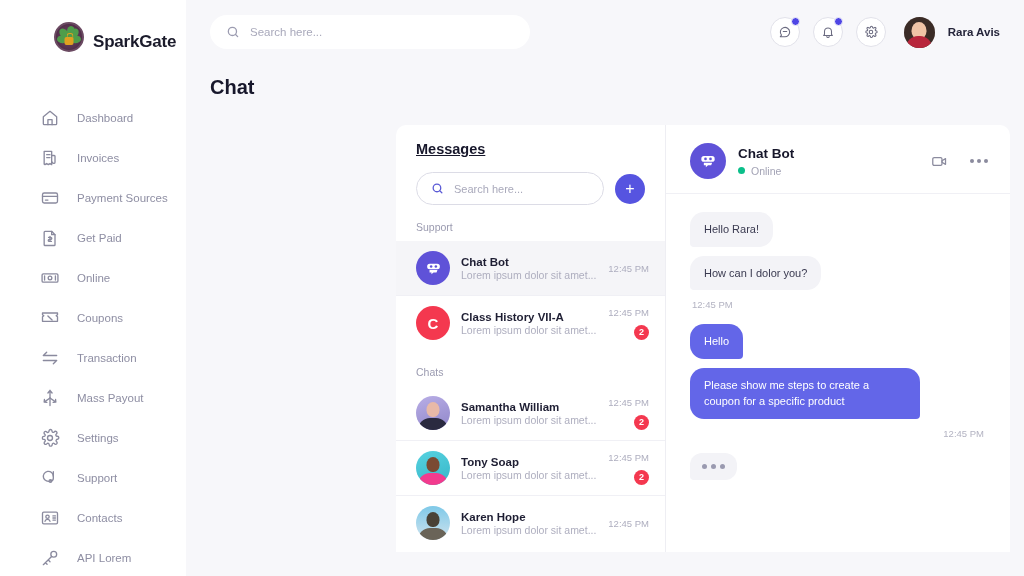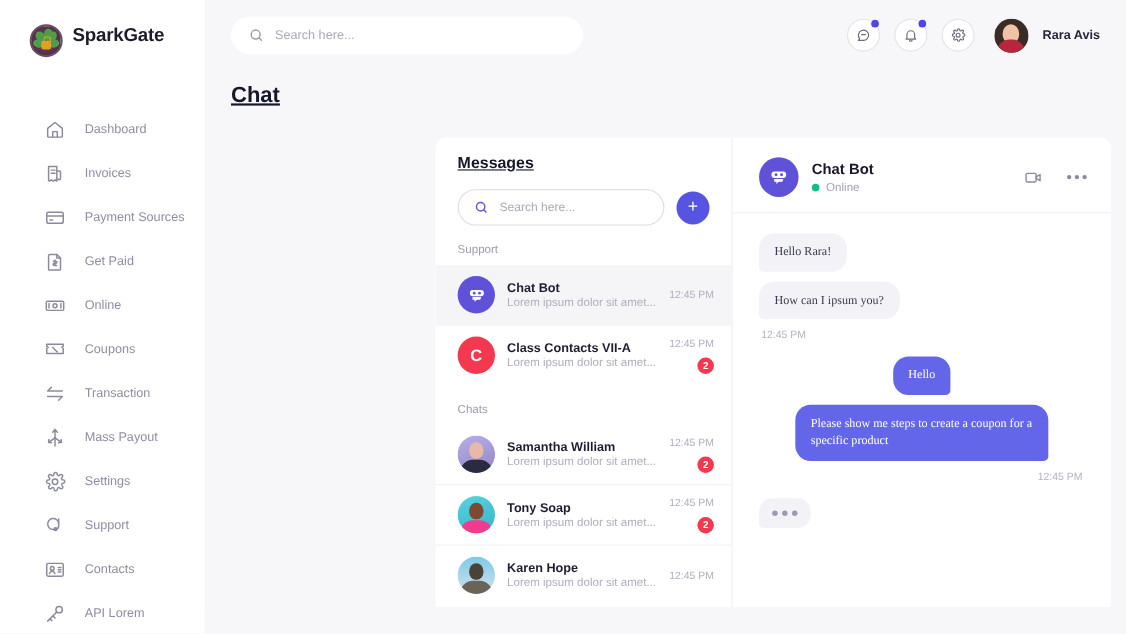--- a/index.html
+++ b/index.html
@@ -14,21 +14,21 @@
 
   
   .sidebar {
     width: 186px; height: 576px;
     background: #ffffff;
     flex: 0 0 186px;
     padding-top: 18px;
     position: relative;
     overflow: hidden;
   }
-  .brand { display: flex; align-items: flex-start; gap: 9px; padding: 4px 0 0 27px; }
+  .brand { display: flex; align-items: flex-end; gap: 9px; padding: 4px 0 0 27px; margin-left: 27px; }
   .brand-logo {
     width: 30px; height: 30px; border-radius: 50%;
     background: radial-gradient(circle at 50% 50%, #6d4a63 0%, #57324f 60%, #3e2239 100%);
     border: 2px solid #6b4a62;
     position: relative; flex: 0 0 30px;
   }
   .brand-logo .leaf {
     position: absolute; width: 8px; height: 11px; border-radius: 60% 60% 50% 50%;
     background: #4e9d4a;
   }
@@ -90,21 +90,21 @@
   .avatar-top .face {
     position: absolute; top: 5px; left: 50%; transform: translateX(-50%);
     width: 15px; height: 17px; border-radius: 50% 50% 45% 45%; background: #f0c3a6;
   }
   .avatar-top .body {
     position: absolute; bottom: 0; left: 50%; transform: translateX(-50%);
     width: 26px; height: 12px; border-radius: 13px 13px 0 0; background: #b8263c;
   }
   .user-name { font-size: 11.5px; font-weight: bold; color: #25253a; white-space: nowrap; }
 
-  .page-title { font-size: 20px; font-weight: bold; color: #17172b; padding: 12px 0 0 24px; text-decoration: underline; }
+  .page-title { font-size: 20px; font-weight: bold; color: #17172b; padding: 12px 0 0 24px; }
 
   
   .panels {
     position: absolute; left: 210px; right: 14px; top: 125px; bottom: 0;
     background: #fff; border-radius: 10px 10px 0 0; display: flex; overflow: hidden;
   }
   .list-panel { width: 270px; flex: 0 0 270px; border-right: 1px solid #eeeef3; position: relative; overflow: hidden; }
   .list-head { padding: 16px 20px 0 20px; }
   .list-title { font-size: 14.5px; font-weight: bold; color: #17172b; text-decoration: underline; }
   .list-search-row { display: flex; align-items: center; gap: 11px; margin-top: 15px; }
@@ -170,24 +170,24 @@
   .chat-status { display: flex; align-items: center; gap: 6px; margin-top: 4px; }
   .status-dot { width: 7px; height: 7px; border-radius: 50%; background: #0bbf8a; }
   .status-text { font-size: 10.5px; color: #a3a3b5; text-align: center; }
   .chat-actions { margin-left: auto; display: flex; align-items: center; gap: 22px; color: #8b8b9e; }
   .chat-actions svg { width: 17px; height: 17px; cursor: pointer; }
   .dots-btn { display: flex; gap: 3px; cursor: pointer; }
   .dots-btn i { width: 4px; height: 4px; border-radius: 50%; background: #8b8b9e; display: block; }
 
   .messages { flex: 1; padding: 18px 24px 0 24px; overflow: hidden; }
   .msg-row { display: flex; margin-bottom: 9px; }
-  .msg-row.out { justify-content: center; }
+  .msg-row.out { justify-content: flex-start; }
   .bubble {
     max-width: 230px; font-size: 11px; line-height: 1.5;
-    padding: 9px 14px; border-radius: 14px; font-family: Liberation Serif, serif;
+    padding: 9px 14px; border-radius: 14px;
   }
   .bubble.in { background: #f3f3f7; color: #3a3a50; border-bottom-left-radius: 4px; }
   .bubble.out { background: #6366e8; color: #fff; border-bottom-right-radius: 4px; }
   .ts { font-size: 9.5px; color: #b3b3c2; margin: 2px 0 14px 2px; }
   .ts.right { text-align: right; margin-right: 2px; }
   .typing {
     display: inline-flex; gap: 4px; align-items: center;
     background: #f3f3f7; padding: 11px 12px; border-radius: 12px; border-bottom-left-radius: 4px;
   }
   .typing i { width: 5px; height: 5px; border-radius: 50%; background: #9a9ab0; display: block; }
@@ -381,21 +381,21 @@
             <div class="conv-prev">Lorem ipsum dolor sit amet...</div>
           </div>
           <div class="conv-right">
             <div class="conv-time">12:45 PM</div>
           </div>
         </div>
 
         <div class="conv">
           <div class="conv-av letter-av">C</div>
           <div class="conv-mid">
-            <div class="conv-name">Class Contacts VII-A</div>
+            <div class="conv-name">Class History VII-A</div>
             <div class="conv-prev">Lorem ipsum dolor sit amet...</div>
           </div>
           <div class="conv-right">
             <div class="conv-time">12:45 PM</div>
             <div class="unread">2</div>
           </div>
         </div>
 
         <div class="section-label">Chats</div>
         <div class="conv">
@@ -478,21 +478,21 @@
                 <i></i>
               </span>
           </div>
         </div>
 
         <div class="messages">
           <div class="msg-row">
             <div class="bubble in">Hello Rara!</div>
           </div>
           <div class="msg-row">
-            <div class="bubble in">How can I ipsum you?</div>
+            <div class="bubble in">How can I dolor you?</div>
           </div>
           <div class="ts">12:45 PM</div>
 
           <div class="msg-row out">
             <div class="bubble out">Hello</div>
           </div>
           <div class="msg-row out">
             <div class="bubble out">Please show me steps to create a coupon for a specific product</div>
           </div>
           <div class="ts right">12:45 PM</div>

